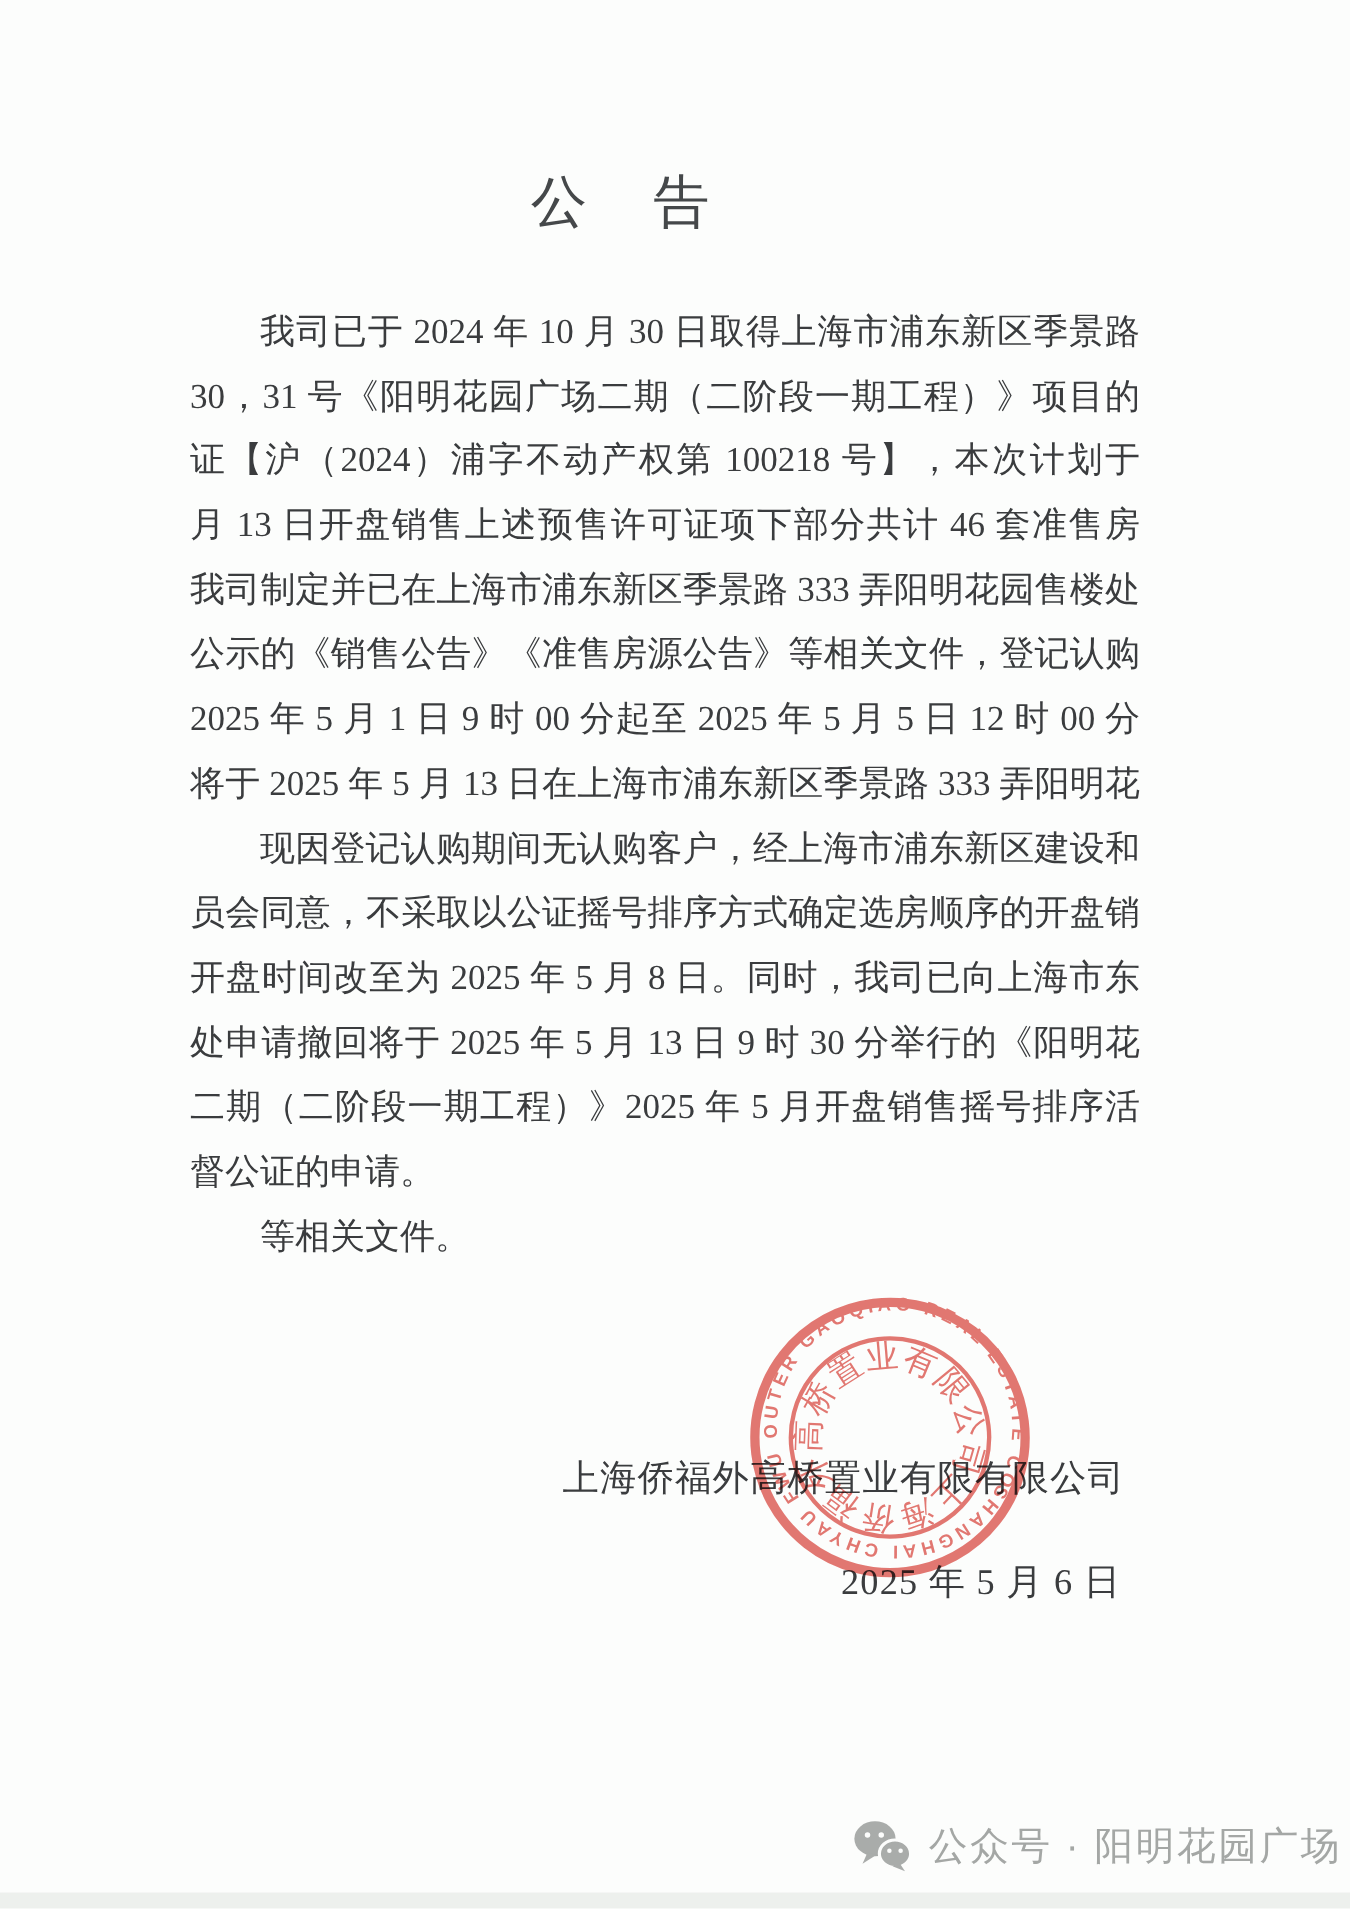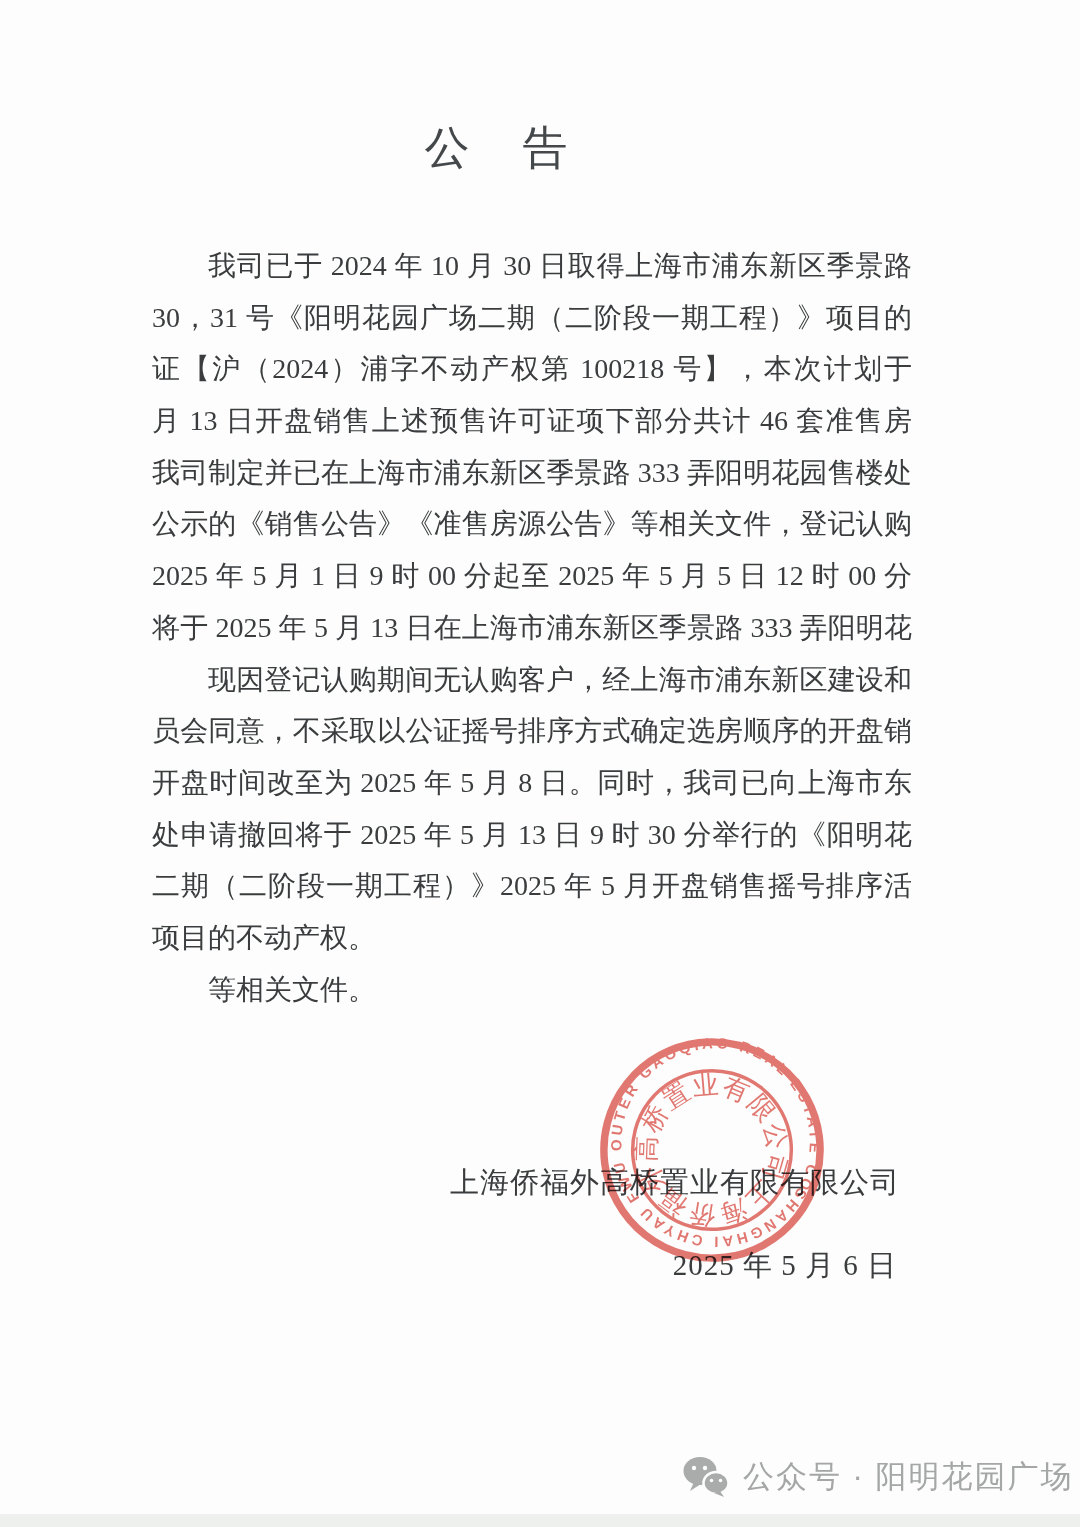--- a/index.html
+++ b/index.html
@@ -11,21 +11,21 @@
     overflow: hidden;
     font-family: "Liberation Serif", "DejaVu Serif", serif;
     color: #3c3e40;
   }
   
   .bottom-strip {
     position: absolute; left: 0; right: 0; bottom: 0;
     height: 13px; background: #edf0ed;
   }
   .doc-title {
-    position: absolute; top: 118px; left: 0; width: 996px;
+    position: absolute; top: 132px; left: 0; width: 996px;
     text-align: center;
     font-size: 45px;
     color: #45484a;
     letter-spacing: 4px;
   }
   .body-text {
     position: absolute; top: 240px; left: 152px; width: 760px;
     font-size: 28px;
     line-height: 51.7px;
     color: #3a3c3e;
@@ -82,21 +82,21 @@
       <div class="line">公示的《销售公告》《准售房源公告》等相关文件，登记认购时间自</div>
       <div class="line">2025 年 5 月 1 日 9 时 00 分起至 2025 年 5 月 5 日 12 时 00 分止，并</div>
       <div class="line">将于 2025 年 5 月 13 日在上海市浦东新区季景路 333 弄阳明花园售楼</div>
     </div>
     <div>
       <div class="line indent">现因登记认购期间无认购客户，经上海市浦东新区建设和交通委</div>
       <div class="line">员会同意，不采取以公证摇号排序方式确定选房顺序的开盘销售方式，</div>
       <div class="line">开盘时间改至为 2025 年 5 月 8 日。同时，我司已向上海市东方公证</div>
       <div class="line">处申请撤回将于 2025 年 5 月 13 日 9 时 30 分举行的《阳明花园广场</div>
       <div class="line">二期（二阶段一期工程）》2025 年 5 月开盘销售摇号排序活动现场监</div>
-      <div class="line last">项目的不动产权。</div>
+      <div class="line last">督公证的申请。</div>
     </div>
     <div>
       <div class="line indent last">等相关文件。</div>
     </div>
   </div>
 
   <div class="signature-company">上海侨福外高桥置业有限有限公司</div>
   <div class="signature-date">2025 年 5 月 6 日</div>
 
   <svg class="seal-svg" viewBox="0 0 240 240" aria-hidden="true">

